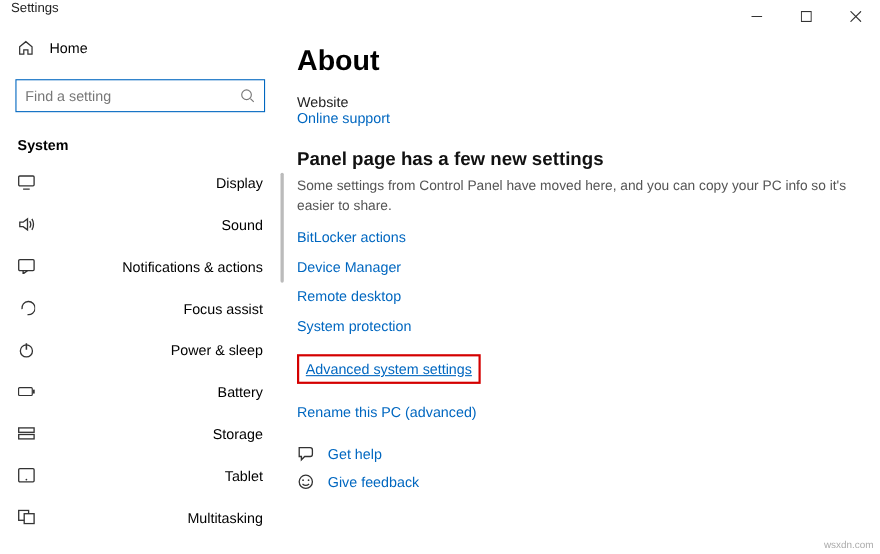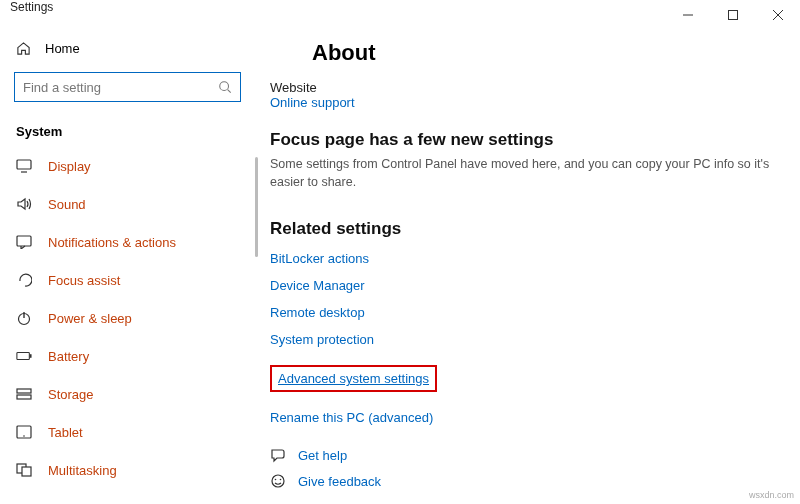--- a/index.html
+++ b/index.html
@@ -33,21 +33,20 @@
   .sidebar {
     position: absolute;
     left: 0;
     top: 30px;
     width: 255px;
     height: 474px;
     padding: 0;
   }
   .home-row {
     display: flex;
-    align-items: center;
     padding: 6px 16px 6px 16px;
     font-size: 13px;
     height: 36px;
     gap: 14px;
   }
   .search-box {
     margin: 6px 14px 10px 14px;
     border: 1px solid #0067c0;
     height: 30px;
     display: flex;
@@ -72,43 +71,43 @@
     font-size: 13px;
     font-weight: 700;
   }
   .nav-item {
     display: flex;
     align-items: center;
     padding: 0 16px;
     height: 38px;
     font-size: 13px;
     gap: 16px;
-    color: #c2410c;
+    color: #000000;
+    justify-content: space-between;
   }
   .nav-item .ico {
     width: 16px;
     height: 16px;
     display: flex;
     align-items: center;
     justify-content: center;
     color: #333;
   }
   .content {
     position: absolute;
     left: 258px;
     top: 30px;
     right: 0;
     bottom: 0;
     padding: 10px 20px 0 12px;
   }
   .content h1 {
-    font-size: 22px;
+    font-size: 26px;
     font-weight: 600;
     margin-bottom: 14px;
-    margin-left: 42px;
   }
   .kv-row {
     display: flex;
     font-size: 13px;
     margin-bottom: 14px;
     flex-direction: column;
   }
   .kv-row .k { width: 90px; color: #222; }
   .kv-row .v { color: #0067c0; }
   .subhead {
@@ -314,24 +313,23 @@
 </div>
 
 <div class="content">
   <h1>About</h1>
 
   <div class="kv-row">
     <span class="k">Website</span>
     <a class="v">Online support</a>
   </div>
 
-  <div class="subhead">Focus page has a few new settings</div>
+  <div class="subhead">Panel page has a few new settings</div>
   <div class="desc">Some settings from Control Panel have moved here, and you can copy your PC info so it's easier to share.</div>
 
-  <div class="subhead" style="margin-top:28px">Related settings</div>
 
   <a class="link">BitLocker actions</a>
   <a class="link">Device Manager</a>
   <a class="link">Remote desktop</a>
   <a class="link">System protection</a>
   <a class="link boxed">Advanced system settings</a>
   <a class="link">Rename this PC (advanced)</a>
 
   <div class="help-row" style="margin-top:22px">
     <span class="hicon">

